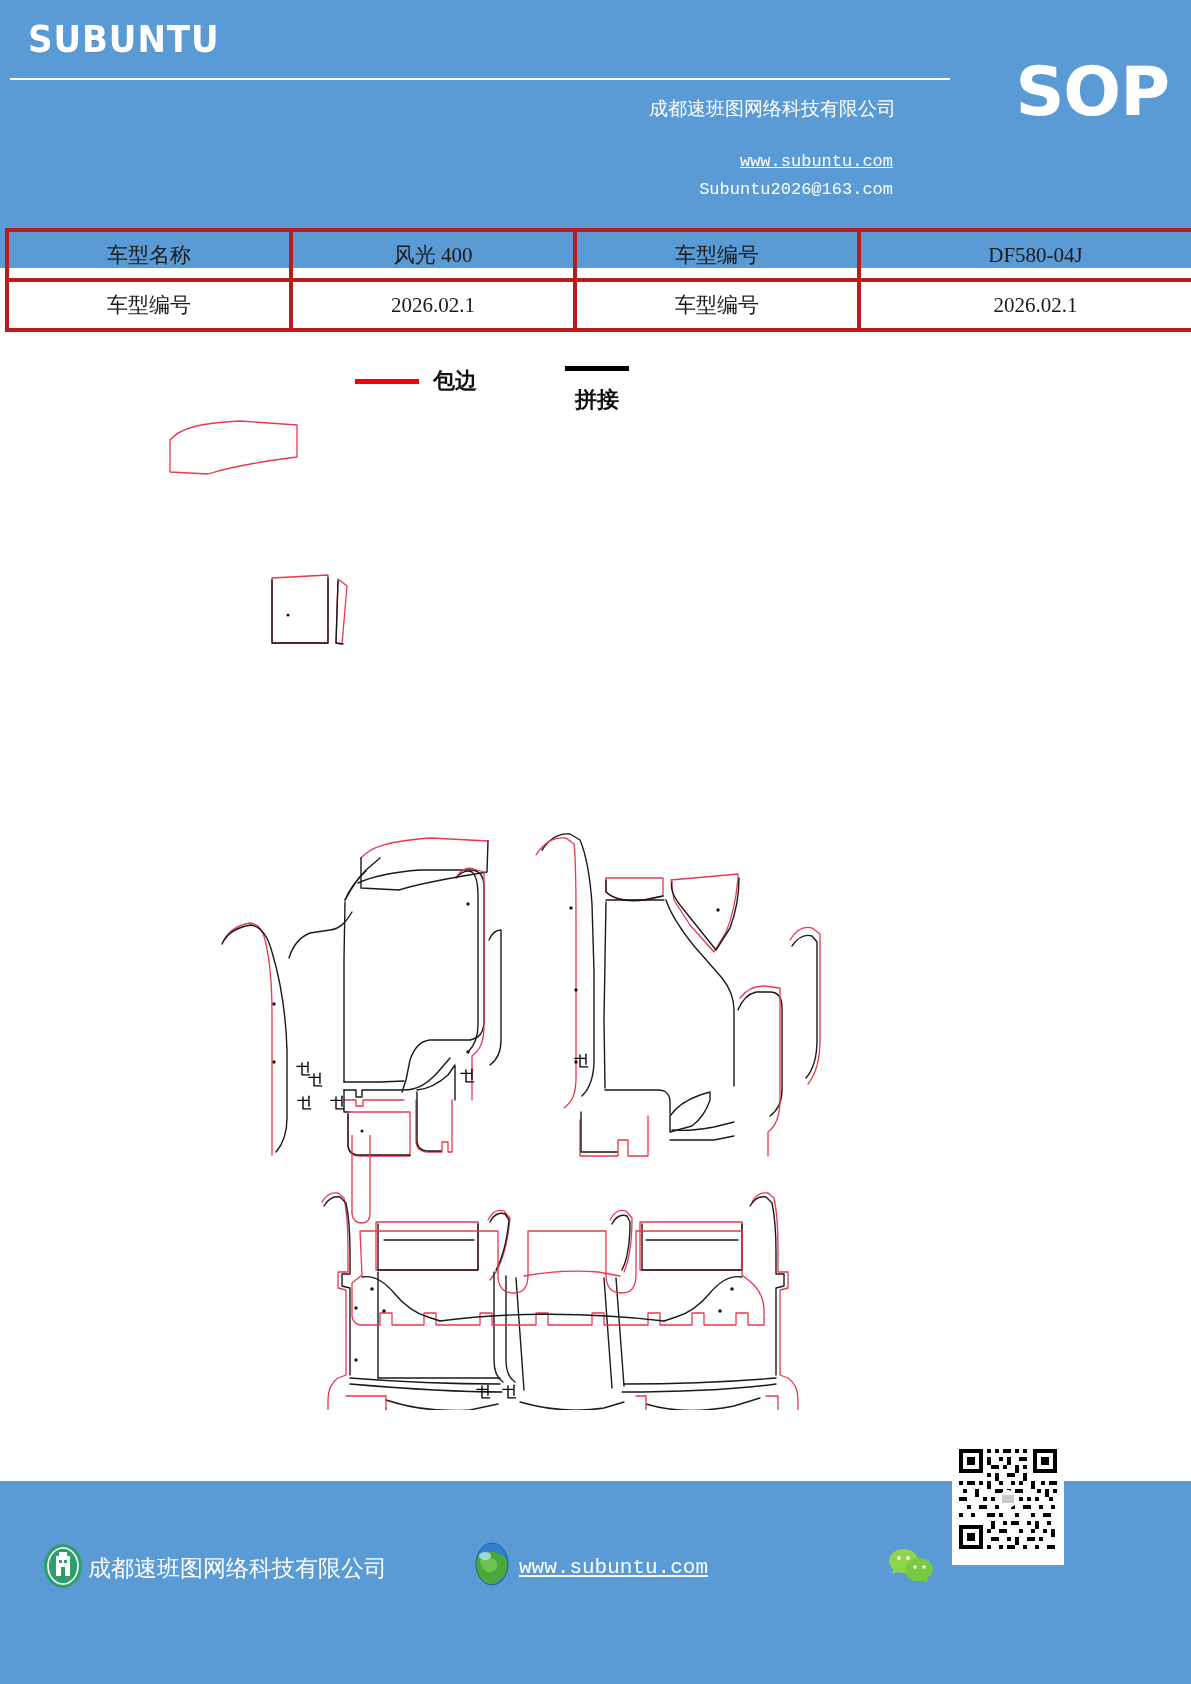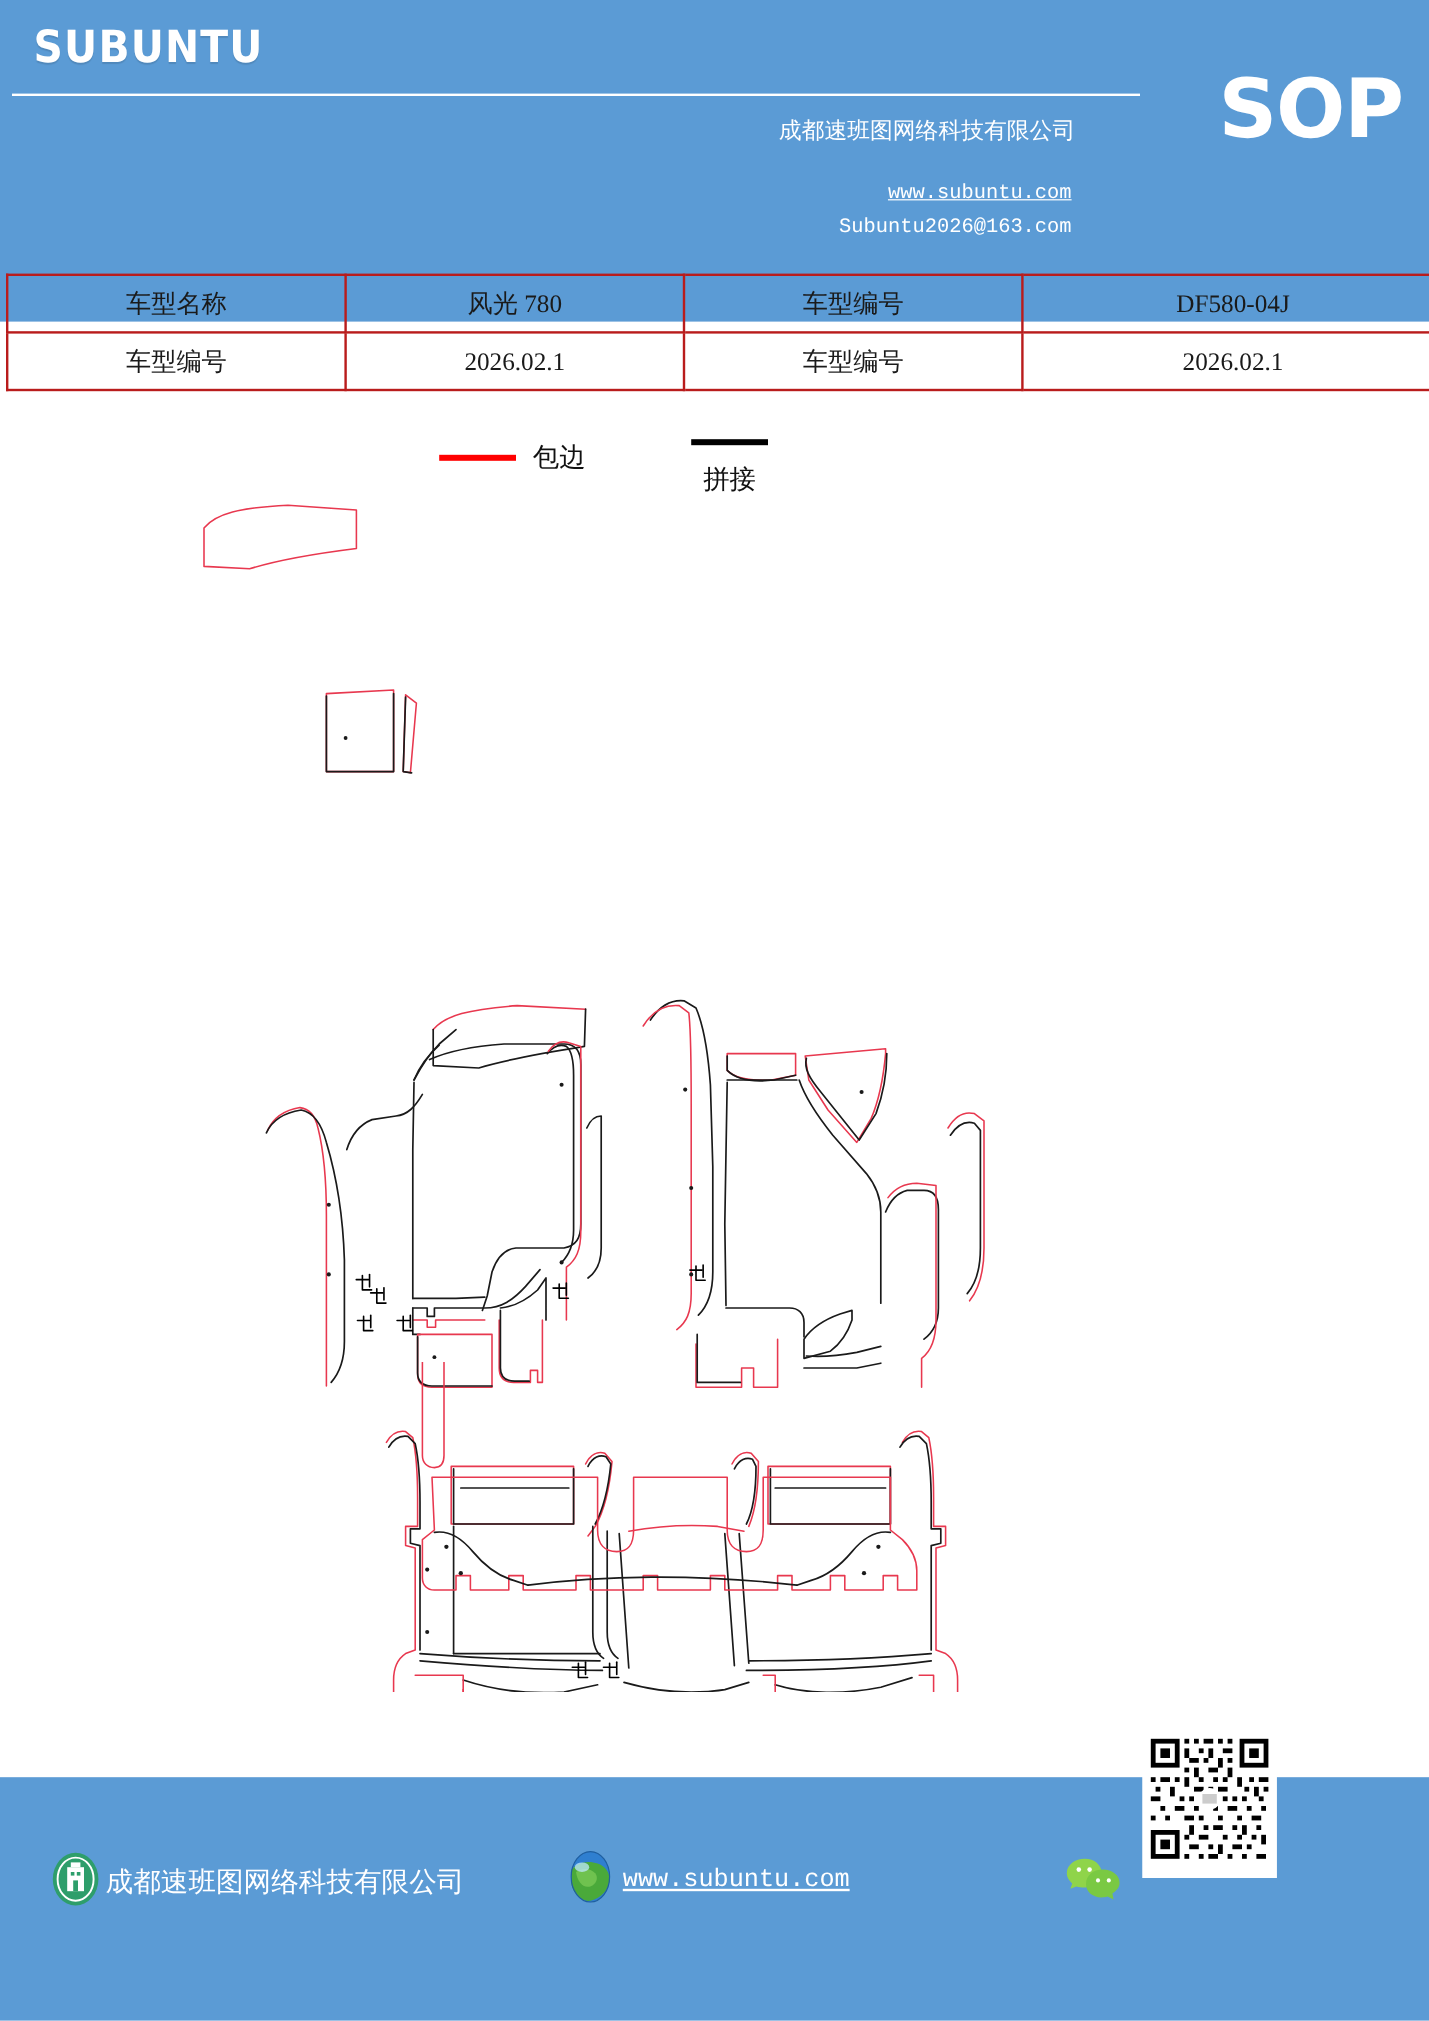--- a/index.html
+++ b/index.html
@@ -88,38 +88,39 @@
 
   
   .info-table {
     position: absolute;
     left: 5px; top: 228px;
     width: 1181px;
     border-collapse: collapse;
     table-layout: fixed;
   }
   .info-table td {
-    border: 2px solid #b91c1c;
+    border: 4px solid #b91c1c;
     height: 44px;
     text-align: center;
     vertical-align: middle;
     font-size: 21px;
     color: #1a1a1a;
   }
   .col-a { width: 278px; }
   .col-b { width: 278px; }
   .col-c { width: 278px; }
   .col-d { width: 347px; }
 
   
   .legend {
     position: absolute;
-    left: 11px; top: 360px;
+    left: 0; top: 360px;
     width: 957px;
     height: 40px;
+    font-weight: bold;
   }
   .legend-group {
     position: absolute;
     display: flex;
     align-items: center;
     gap: 14px;
   }
   .legend-group.g1 { left: 355px; top: 6px; }
   .legend-group.g2 { left: 565px; top: 6px; flex-direction: column; }
   .swatch {
@@ -197,21 +198,21 @@
   <div class="company-name-head">成都速班图网络科技有限公司</div>
   <div class="head-url">www.subuntu.com</div>
   <div class="head-email">Subuntu2026@163.com</div>
   <div class="sop-badge">SOP</div>
 </div>
 
 <table class="info-table">
   <tbody>
       <tr>
     <td class="col-a">车型名称</td>
-    <td class="col-b">风光 780</td>
+    <td class="col-b">风光 400</td>
     <td class="col-c">车型编号</td>
     <td class="col-d">DF580-04J</td>
   </tr>
   <tr>
     <td class="col-a">车型编号</td>
     <td class="col-b">2026.02.1</td>
     <td class="col-c">车型编号</td>
     <td class="col-d">2026.02.1</td>
   </tr>
 </tbody>

